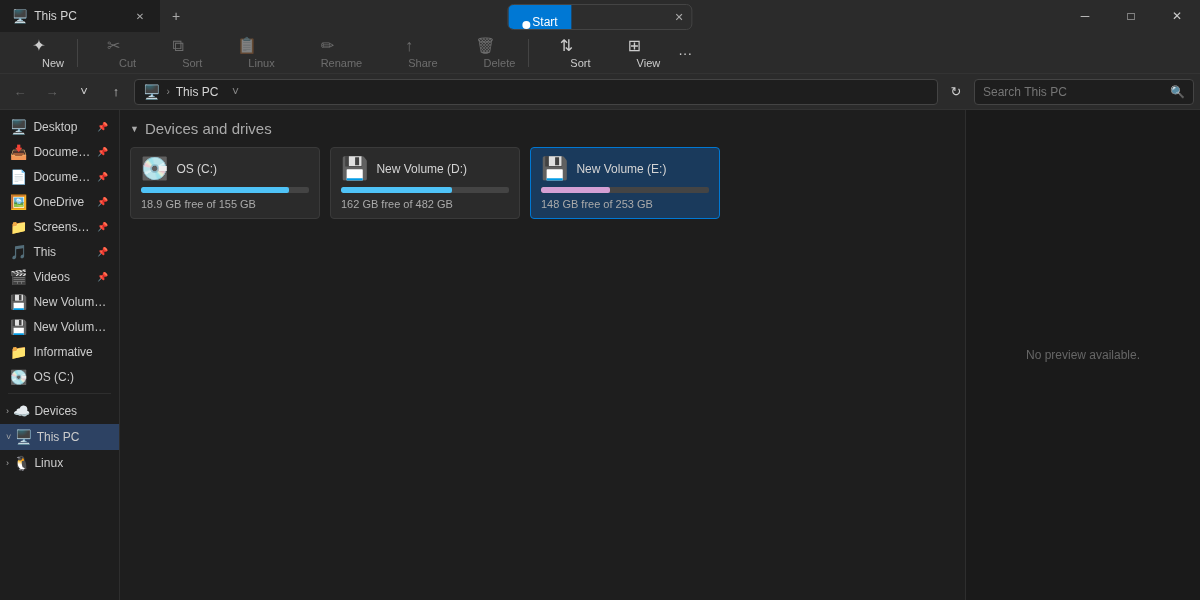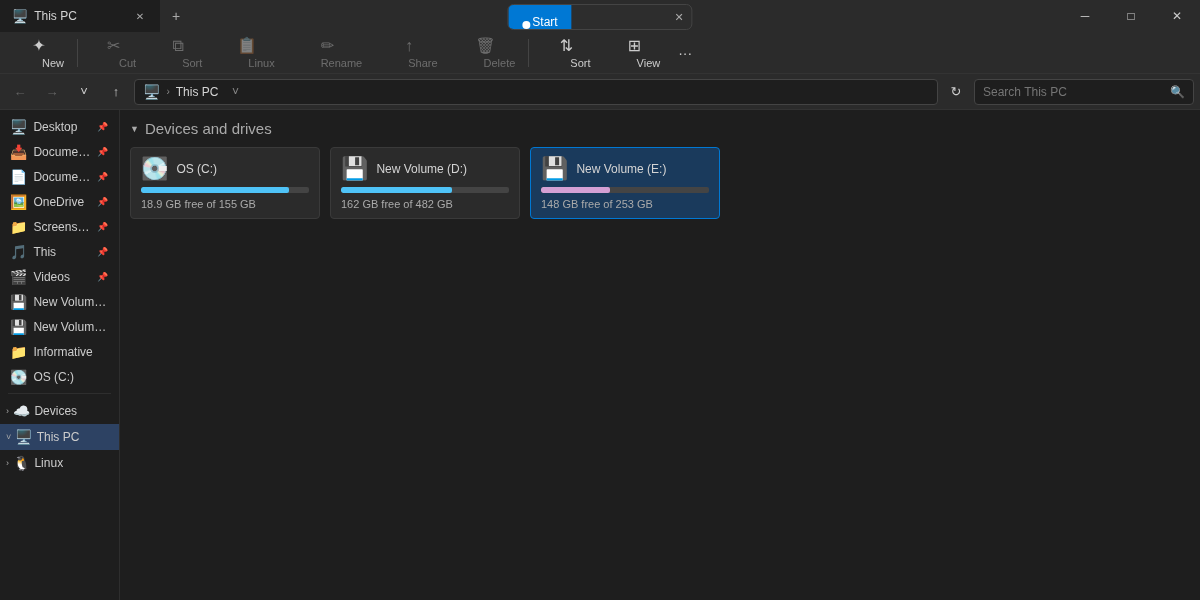--- a/index.html
+++ b/index.html
@@ -572,13 +572,16 @@
           <span class="drive-name">New Volume (E:)</span>
         </div>
         <div class="drive-bar-track">
           <div class="drive-bar-fill pink" style="width:41%"></div>
         </div>
         <div class="drive-info">148 GB free of 253 GB</div>
       </div>
     </div>
   </div>
 
+  <div class="preview">
+    <span class="no-preview">No preview available.</span>
+  </div>
 </div>
 
 </body></html>

